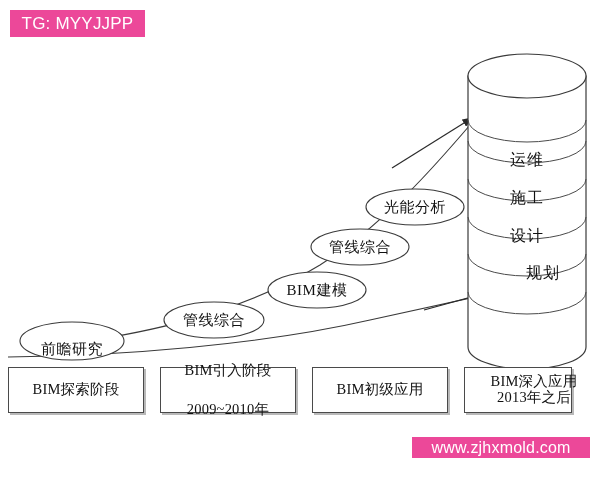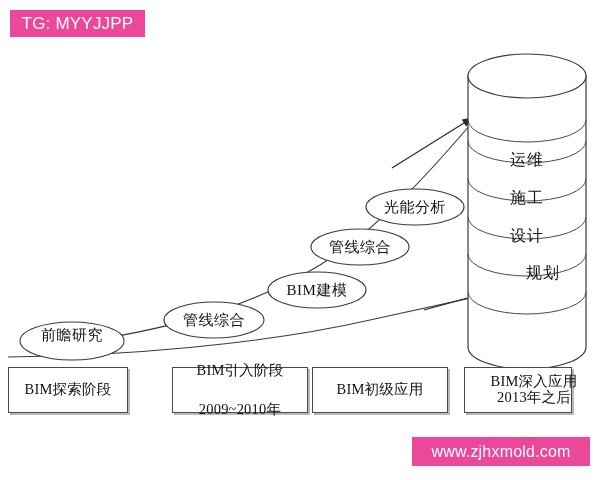--- a/index.html
+++ b/index.html
@@ -41,21 +41,21 @@
     left: 10px;
     top: 10px;
     width: 135px;
     height: 27px;
     font-size: 17px;
   }
   #wm-bottom {
     left: 412px;
     top: 437px;
     width: 178px;
-    height: 29px;
+    height: 21px;
     font-size: 16px;
   }
 
   
   #diagram {
     position: absolute;
     left: 0;
     top: 0;
     width: 600px;
     height: 480px;
@@ -126,22 +126,22 @@
     line-height: 1.08;
   }
   .stage-box .l1,
   .stage-box .l2 {
     font-family: "Liberation Serif", "DejaVu Serif", serif;
     font-size: 14.5px;
     color: #111111;
     white-space: nowrap;
     letter-spacing: 0.2px;
   }
-  #stage-box-0 { left: 8px;   width: 120px; }
-  #stage-box-1 { left: 172px; width: 136px; gap: 23px; }
+  #stage-box-0 { left: 8px;   width: 136px; }
+  #stage-box-1 { left: 160px; width: 136px; gap: 23px; }
   #stage-box-2 { left: 312px; width: 136px; }
   #stage-box-3 { left: 464px; width: 108px; padding-left: 32px; }
 </style>
 </head>
 <body>
 
 <div id="canvas">
 
   <svg id="diagram" viewBox="0 0 600 480">
     <defs>
@@ -178,21 +178,21 @@
 
     <g>
       <ellipse class="ell-shape" cx="72" cy="341" rx="52" ry="19"></ellipse>
       <ellipse class="ell-shape" cx="214" cy="320" rx="50" ry="18"></ellipse>
       <ellipse class="ell-shape" cx="317" cy="290" rx="49" ry="18"></ellipse>
       <ellipse class="ell-shape" cx="360" cy="247" rx="49" ry="18"></ellipse>
       <ellipse class="ell-shape" cx="415" cy="207" rx="49" ry="18"></ellipse>
     </g>
   </svg>
 
-  <div class="cn ell-label" style="left:72px;  top:335px;">前瞻研究</div>
+  <div class="cn ell-label" style="left:72px;  top:349px;">前瞻研究</div>
   <div class="cn ell-label" style="left:214px; top:320px;">管线综合</div>
   <div class="cn ell-label" style="left:360px; top:247px;">管线综合</div>
   <div class="cn ell-label" style="left:317px; top:290px;">BIM建模</div>
   <div class="cn ell-label" style="left:415px; top:207px;">光能分析</div>
 
   <div class="cn cyl-label" style="left:527px; top:160px;">运维</div>
   <div class="cn cyl-label" style="left:527px; top:198px;">施工</div>
   <div class="cn cyl-label" style="left:527px; top:236px;font-family:Liberation Serif, serif;">设计</div>
   <div class="cn cyl-label" style="left:543px; top:273px;">规划</div>
 

